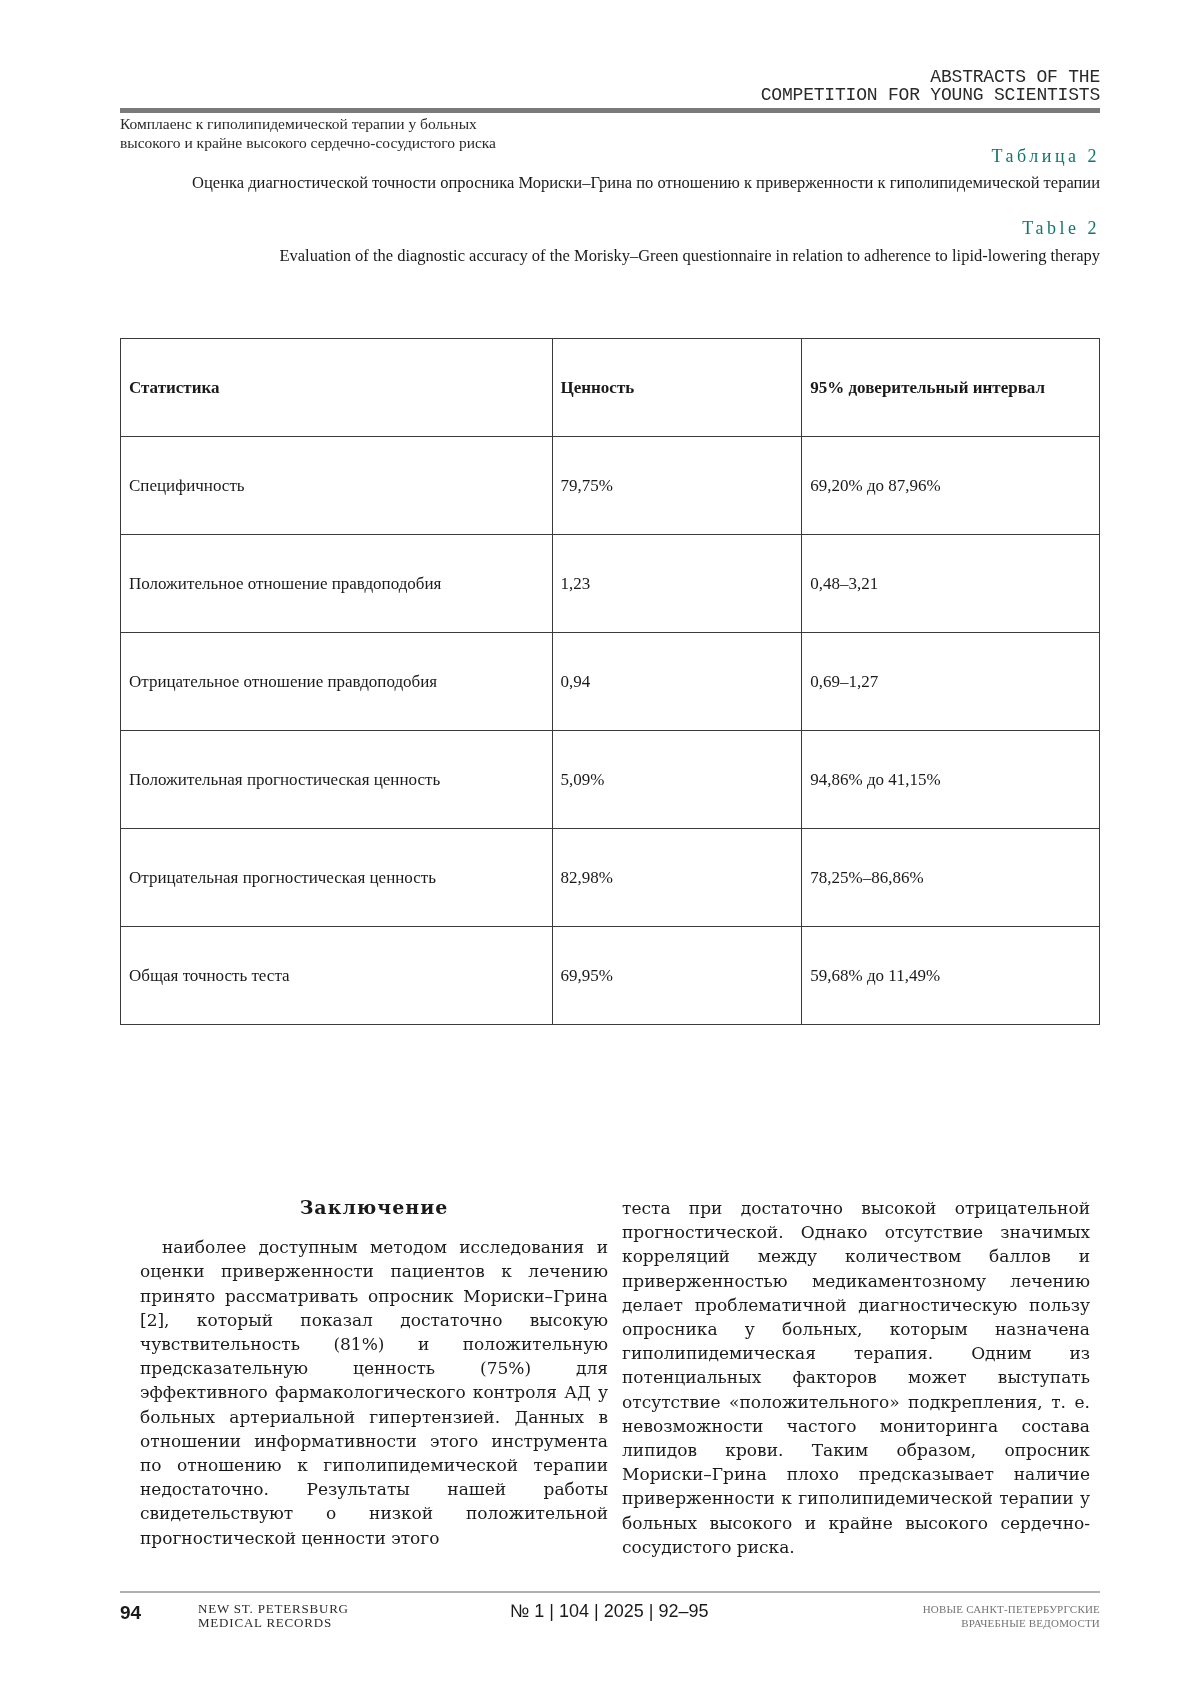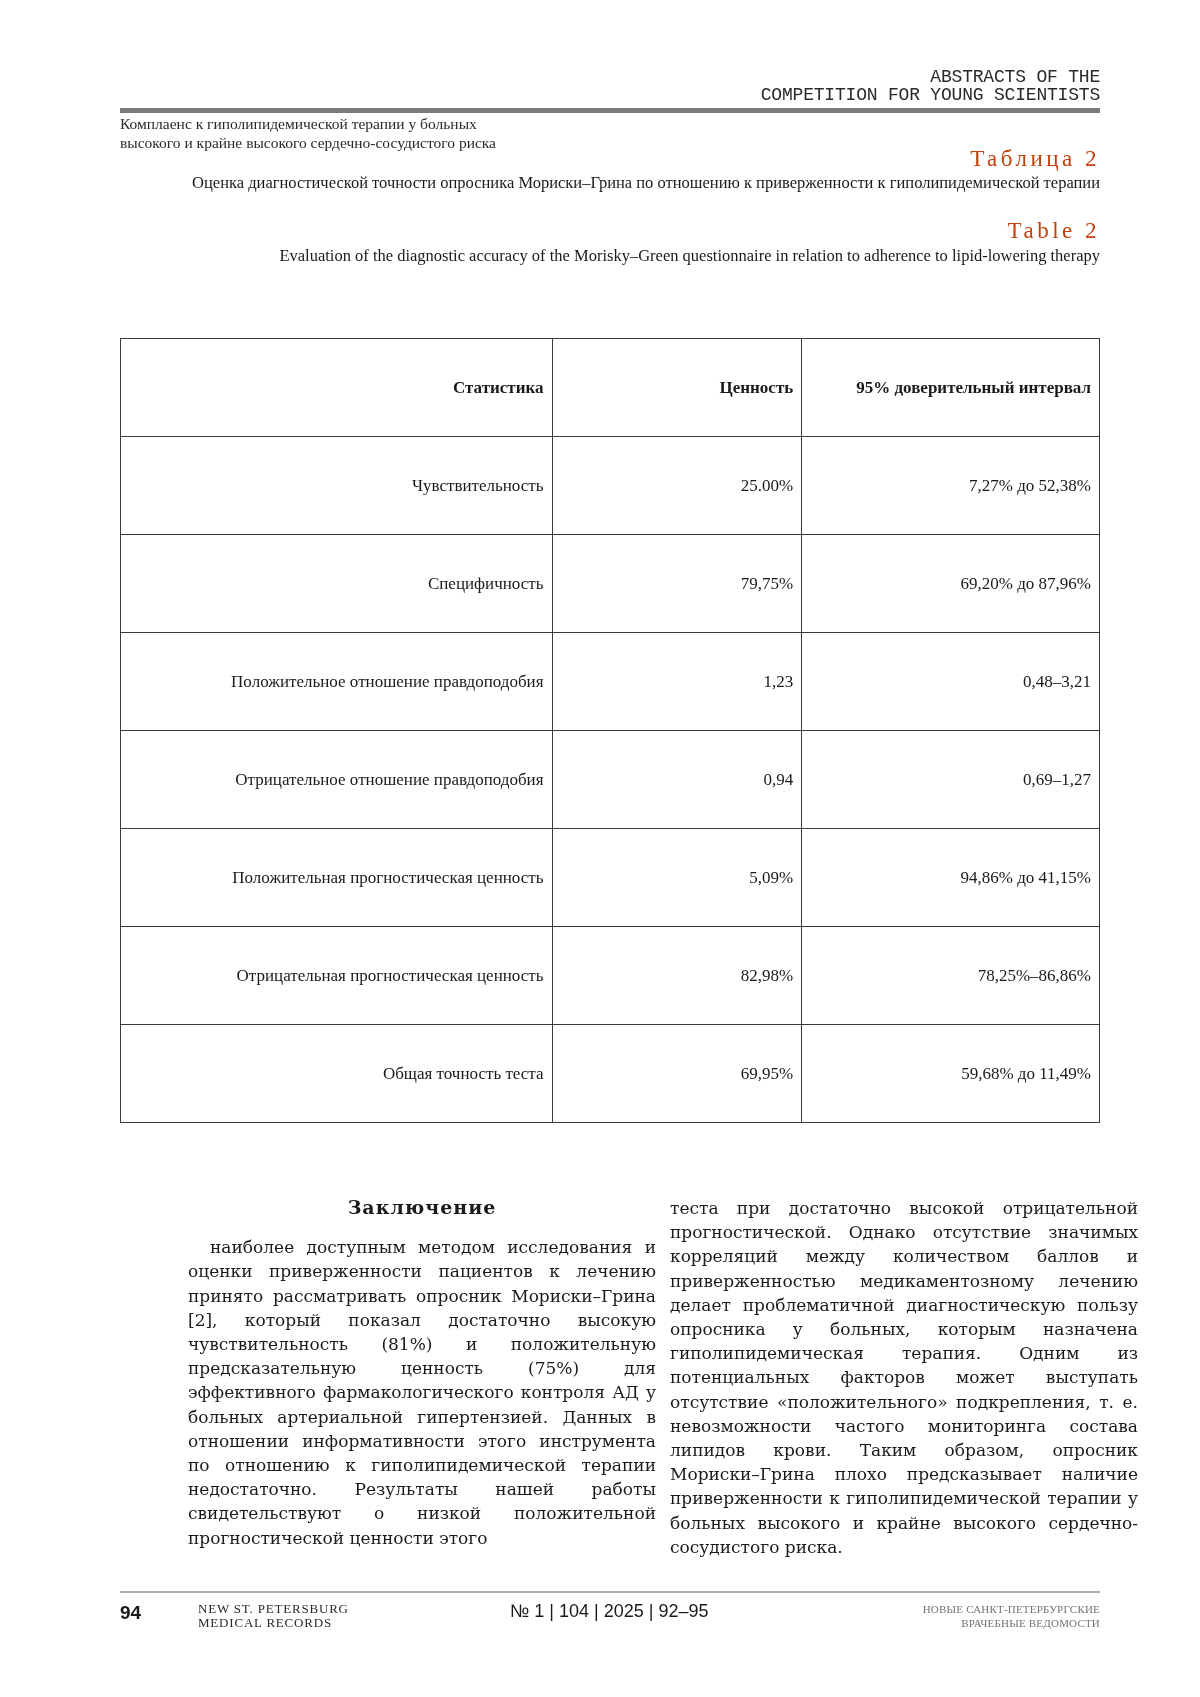--- a/index.html
+++ b/index.html
@@ -4,31 +4,31 @@
   <style>
     html, body { margin: 0; padding: 0; background: #ffffff; }
     body { width: 1200px; height: 1697px; position: relative; overflow: hidden; color: #1a1a1a; }
 
     .header { position: absolute; left: 120px; top: 68px; width: 980px; height: 44px; }
     .header-left { position: absolute; left: 0; top: 0; font-family: "Liberation Serif", serif; font-size: 15.5px; line-height: 19px; color: #2a2a2a; margin-top: 46px; }
     .header-right { position: absolute; right: 0; top: 0; text-align: right; font-family: Liberation Mono, monospace; font-size: 18px; line-height: 18px; color: #2a2a2a; letter-spacing: -0.2px; }
     .header-rule { position: absolute; left: 120px; top: 108px; width: 980px; height: 5px; background: #7a7a7a; }
 
     .caption { position: absolute; right: 100px; text-align: right; font-family: "Liberation Serif", serif; }
-    .caption-label { font-size: 23px; letter-spacing: 3.5px; color: #c2410c; }
+    .caption-label { font-size: 18px; letter-spacing: 3.5px; color: #0f766e; }
     .caption-title { font-weight: normal; font-size: 16.5px; line-height: 22px; color: #1a1a1a; width: 980px; }
 
     table.stats { position: absolute; left: 120px; top: 338px; width: 980px; border-collapse: collapse; font-family: "Liberation Serif", serif; font-size: 17px; color: #1a1a1a; }
-    table.stats th, table.stats td { border: 1.5px solid #3a3a3a; text-align: right; vertical-align: middle; height: 97px; padding: 0 8px; }
+    table.stats th, table.stats td { border: 1.5px solid #3a3a3a; text-align: left; vertical-align: middle; height: 97px; padding: 0 8px; }
     table.stats th { font-weight: bold; font-size: 17px; }
     table.stats col.c1 { width: 432px; }
     table.stats col.c2 { width: 250px; }
     table.stats col.c3 { width: 298px; }
 
-    .col { position: absolute; width: 468px; font-family: "DejaVu Serif", serif; font-size: 17px; line-height: 24.2px; color: #1a1a1a; text-align: justify; margin-left: 48px; }
+    .col { position: absolute; width: 468px; font-family: "DejaVu Serif", serif; font-size: 17px; line-height: 24.2px; color: #1a1a1a; text-align: justify; }
     .col-left { left: 140px; top: 1195px; }
     .col-right { left: 622px; top: 1196px; }
     .section-title { text-align: center; font-weight: bold; font-size: 19px; letter-spacing: 1px; margin-bottom: 16px; }
     .para { text-indent: 22px; margin: 0; }
     .para-nodent { margin: 0; }
 
     .footer-rule { position: absolute; left: 120px; top: 1591px; width: 980px; height: 2px; background: #b0b0b0; }
     .footer { position: absolute; left: 120px; top: 1600px; width: 980px; height: 40px; }
     .page-num { position: absolute; left: 0; top: 2px; font-family: "Liberation Sans", sans-serif; font-size: 19px; font-weight: bold; color: #1a1a1a; }
     .journal-en { position: absolute; left: 78px; top: 2px; font-family: "Liberation Serif", serif; font-size: 13px; line-height: 14px; letter-spacing: 0.8px; color: #2a2a2a; }
@@ -62,25 +62,20 @@
       <col class="c3">
     </colgroup>
   <thead>
     <tr>
       <th>Статистика</th>
       <th>Ценность</th>
       <th>95% доверительный интервал</th>
     </tr>
   </thead>
   <tbody id="table-body">
-      <tr>
-        <td>Чувствительность</td>
-        <td>25.00%</td>
-        <td>7,27% до 52,38%</td>
-      </tr>
       <tr>
         <td>Специфичность</td>
         <td>79,75%</td>
         <td>69,20% до 87,96%</td>
       </tr>
       <tr>
         <td>Положительное отношение правдоподобия</td>
         <td>1,23</td>
         <td>0,48–3,21</td>
       </tr>

